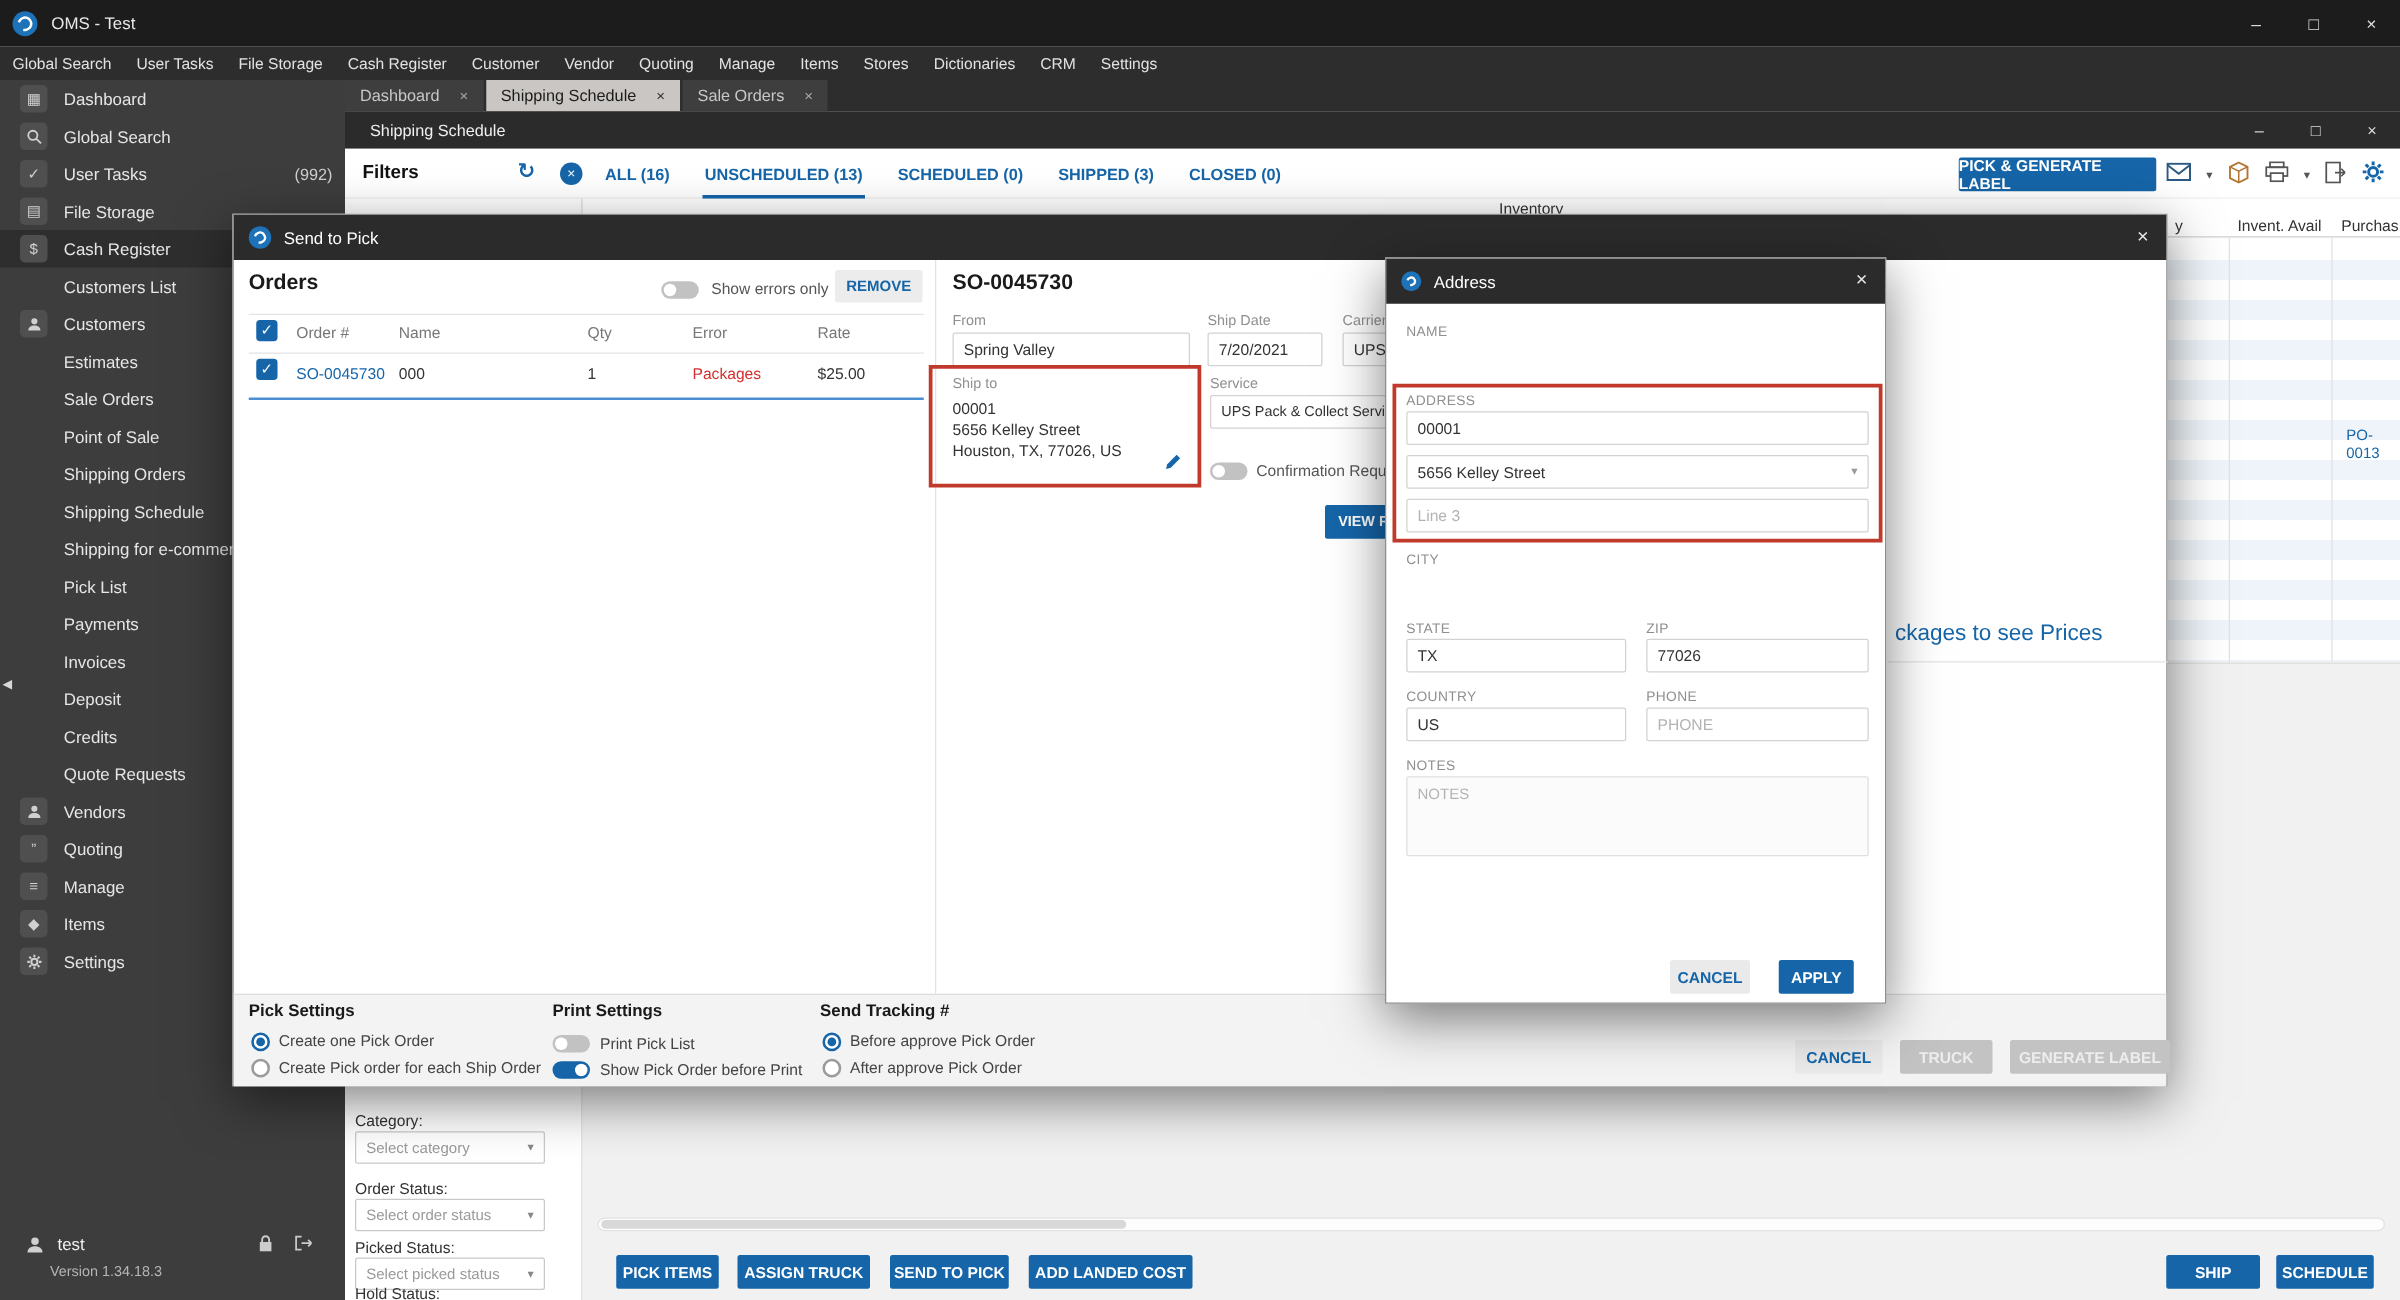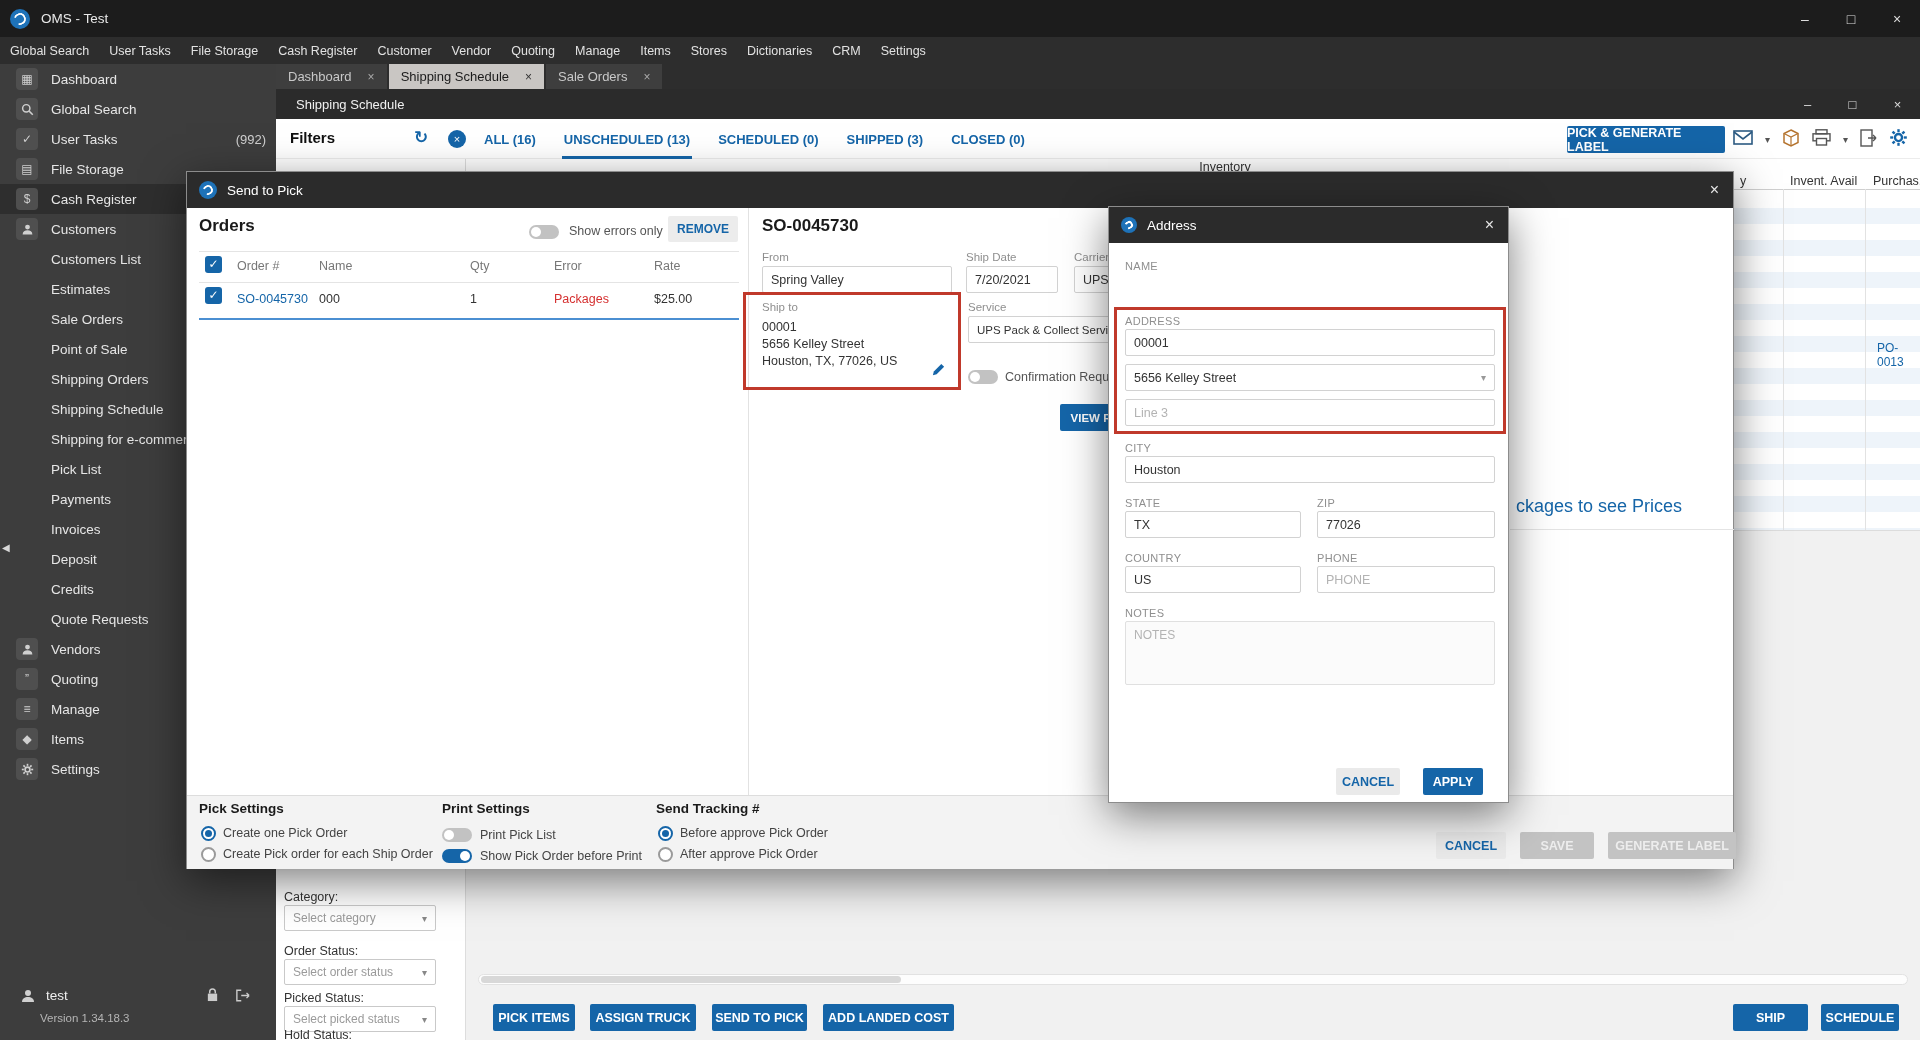--- a/index.html
+++ b/index.html
@@ -179,32 +179,32 @@
       <span class="badge">(992)</span>
     </div>
     <div class="side-item">
       <span class="icon-box">▤</span>
       <span>File Storage</span>
     </div>
     <div class="side-item sel">
       <span class="icon-box">$</span>
       <span>Cash Register</span>
     </div>
+    <div class="side-item indent">
+        <span>Customers List</span>
+      </div>
     <div class="side-item">
       <span class="icon-box">
           <svg width="13" height="13" viewBox="0 0 16 16">
             <circle cx="8" cy="5" r="3" fill="#d0d0d0"></circle>
             <path d="M2 14c0-3.3 2.7-5 6-5s6 1.7 6 5z" fill="#d0d0d0"></path>
           </svg>
         </span>
       <span>Customers</span>
     </div>
-    <div class="side-item indent">
-        <span>Customers List</span>
-      </div>
     <div class="side-item indent">
         <span>Estimates</span>
       </div>
     <div class="side-item indent">
         <span>Sale Orders</span>
       </div>
     <div class="side-item indent">
         <span>Point of Sale</span>
       </div>
     <div class="side-item indent">
@@ -480,21 +480,21 @@
     <div class="pill on" style="left:255px;top:677px"></div>
     <div class="opt-label" style="left:293px;top:677px">Show Pick Order before Print</div>
 
     <div class="strip-title" style="left:469px">Send Tracking #</div>
     <div class="radio sel" style="left:471px;top:654px"></div>
     <div class="opt-label" style="left:493px;top:654px">Before approve Pick Order</div>
     <div class="radio" style="left:471px;top:675px"></div>
     <div class="opt-label" style="left:493px;top:675px">After approve Pick Order</div>
 
     <div class="btn light" style="left:1249px;top:660px;width:70px">CANCEL</div>
-    <div class="btn disabled" style="left:1333px;top:660px;width:74px">SAVE</div>
+    <div class="btn disabled" style="left:1333px;top:660px;width:74px">TRUCK</div>
     <div class="btn disabled" style="left:1421px;top:660px;width:128px">GENERATE LABEL</div>
   </div>
 
   <div class="modal addr-modal">
     <div class="modal-header">
       <div class="logo xs"></div>
       <div class="mt">Address</div>
       <div class="modal-close">×</div>
     </div>
 
@@ -503,21 +503,20 @@
     <div class="redbox" style="left:5px;top:100px;width:392px;height:127px"></div>
     <div class="alabel" style="left:16px;top:108px">ADDRESS</div>
     <input class="tinput atext" style="left: 16px; top: 122px;" value="00001">
     <div class="combo atext" style="left:16px;top:157px">
       <span class="combo-text">5656 Kelley Street</span>
       <span class="combo-caret">▾</span>
     </div>
     <input class="tinput atext" style="left: 16px; top: 192px;" placeholder="Line 3">
 
     <div class="alabel" style="left:16px;top:235px">CITY</div>
-    <input class="tinput atext" style="left: 16px; top: 249px;" value="Houston">
 
     <div class="alabel" style="left:16px;top:290px">STATE</div>
     <input class="tinput" style="left: 16px; top: 304px; width: 176px;" value="TX">
     <div class="alabel" style="left:208px;top:290px">ZIP</div>
     <input class="tinput" style="left: 208px; top: 304px; width: 178px;" value="77026">
 
     <div class="alabel" style="left:16px;top:345px">COUNTRY</div>
     <input class="tinput" style="left: 16px; top: 359px; width: 176px;" value="US">
     <div class="alabel" style="left:208px;top:345px">PHONE</div>
     <input class="tinput" style="left: 208px; top: 359px; width: 178px;" placeholder="PHONE">

